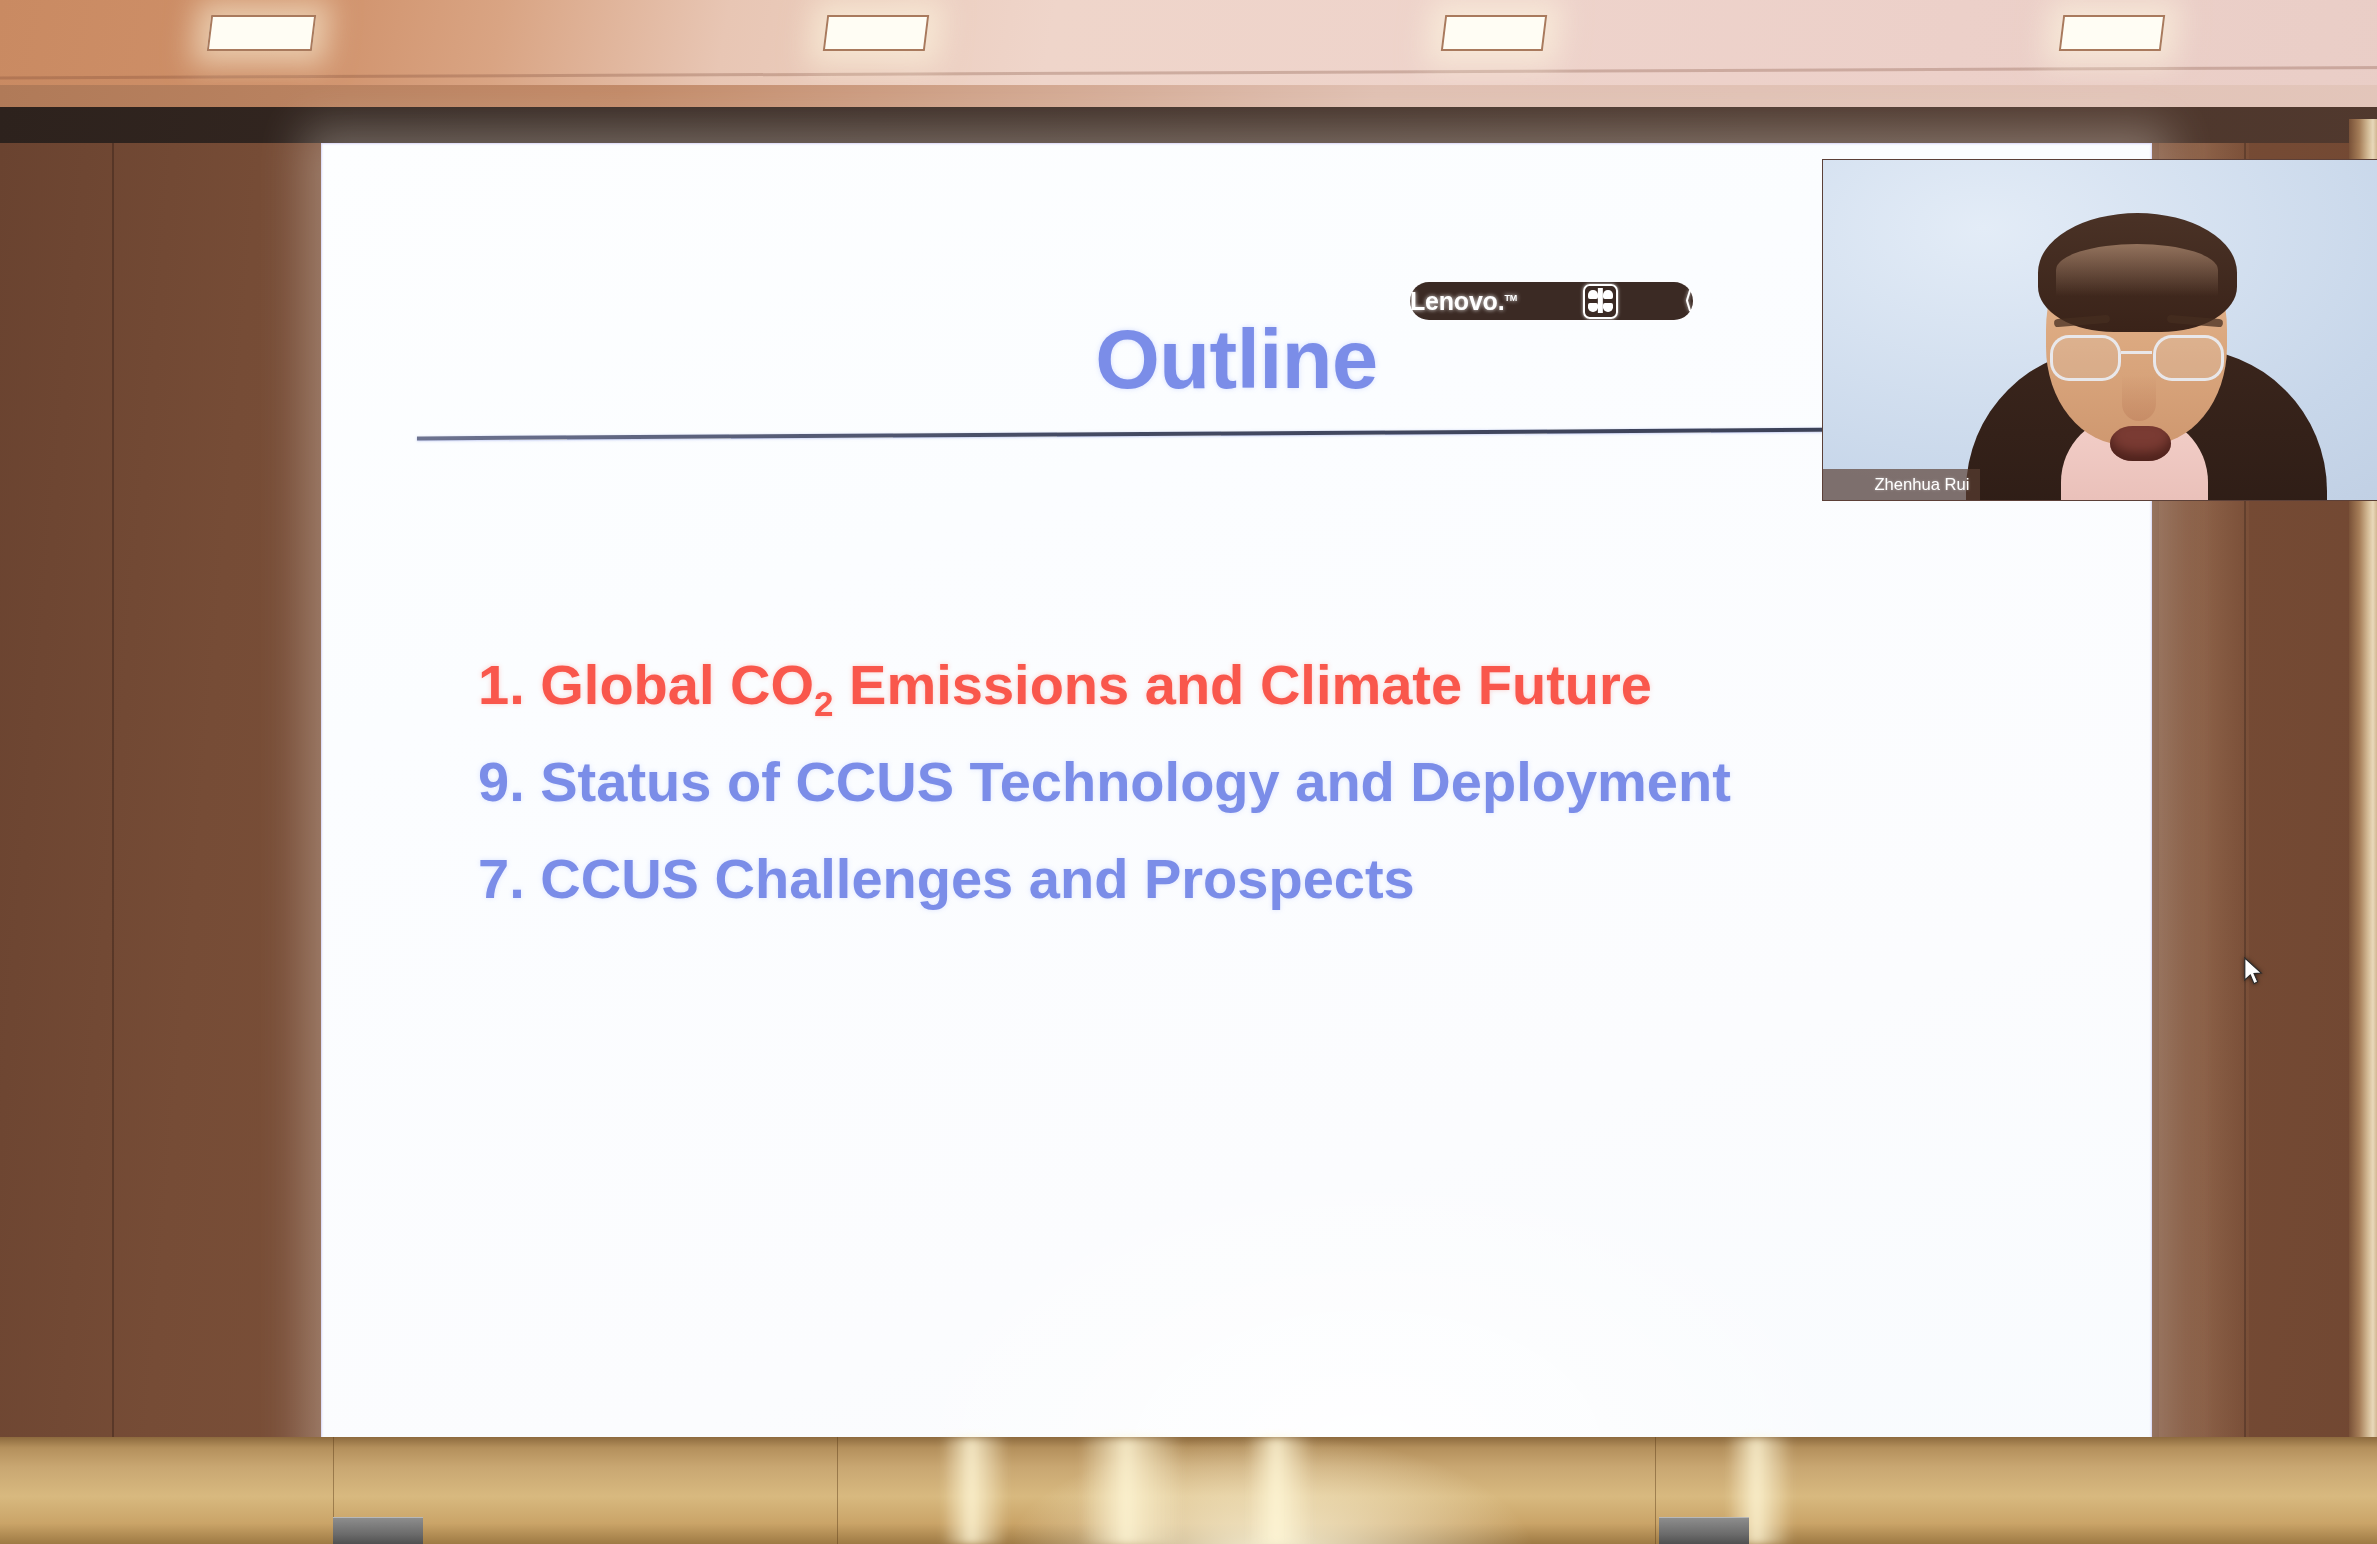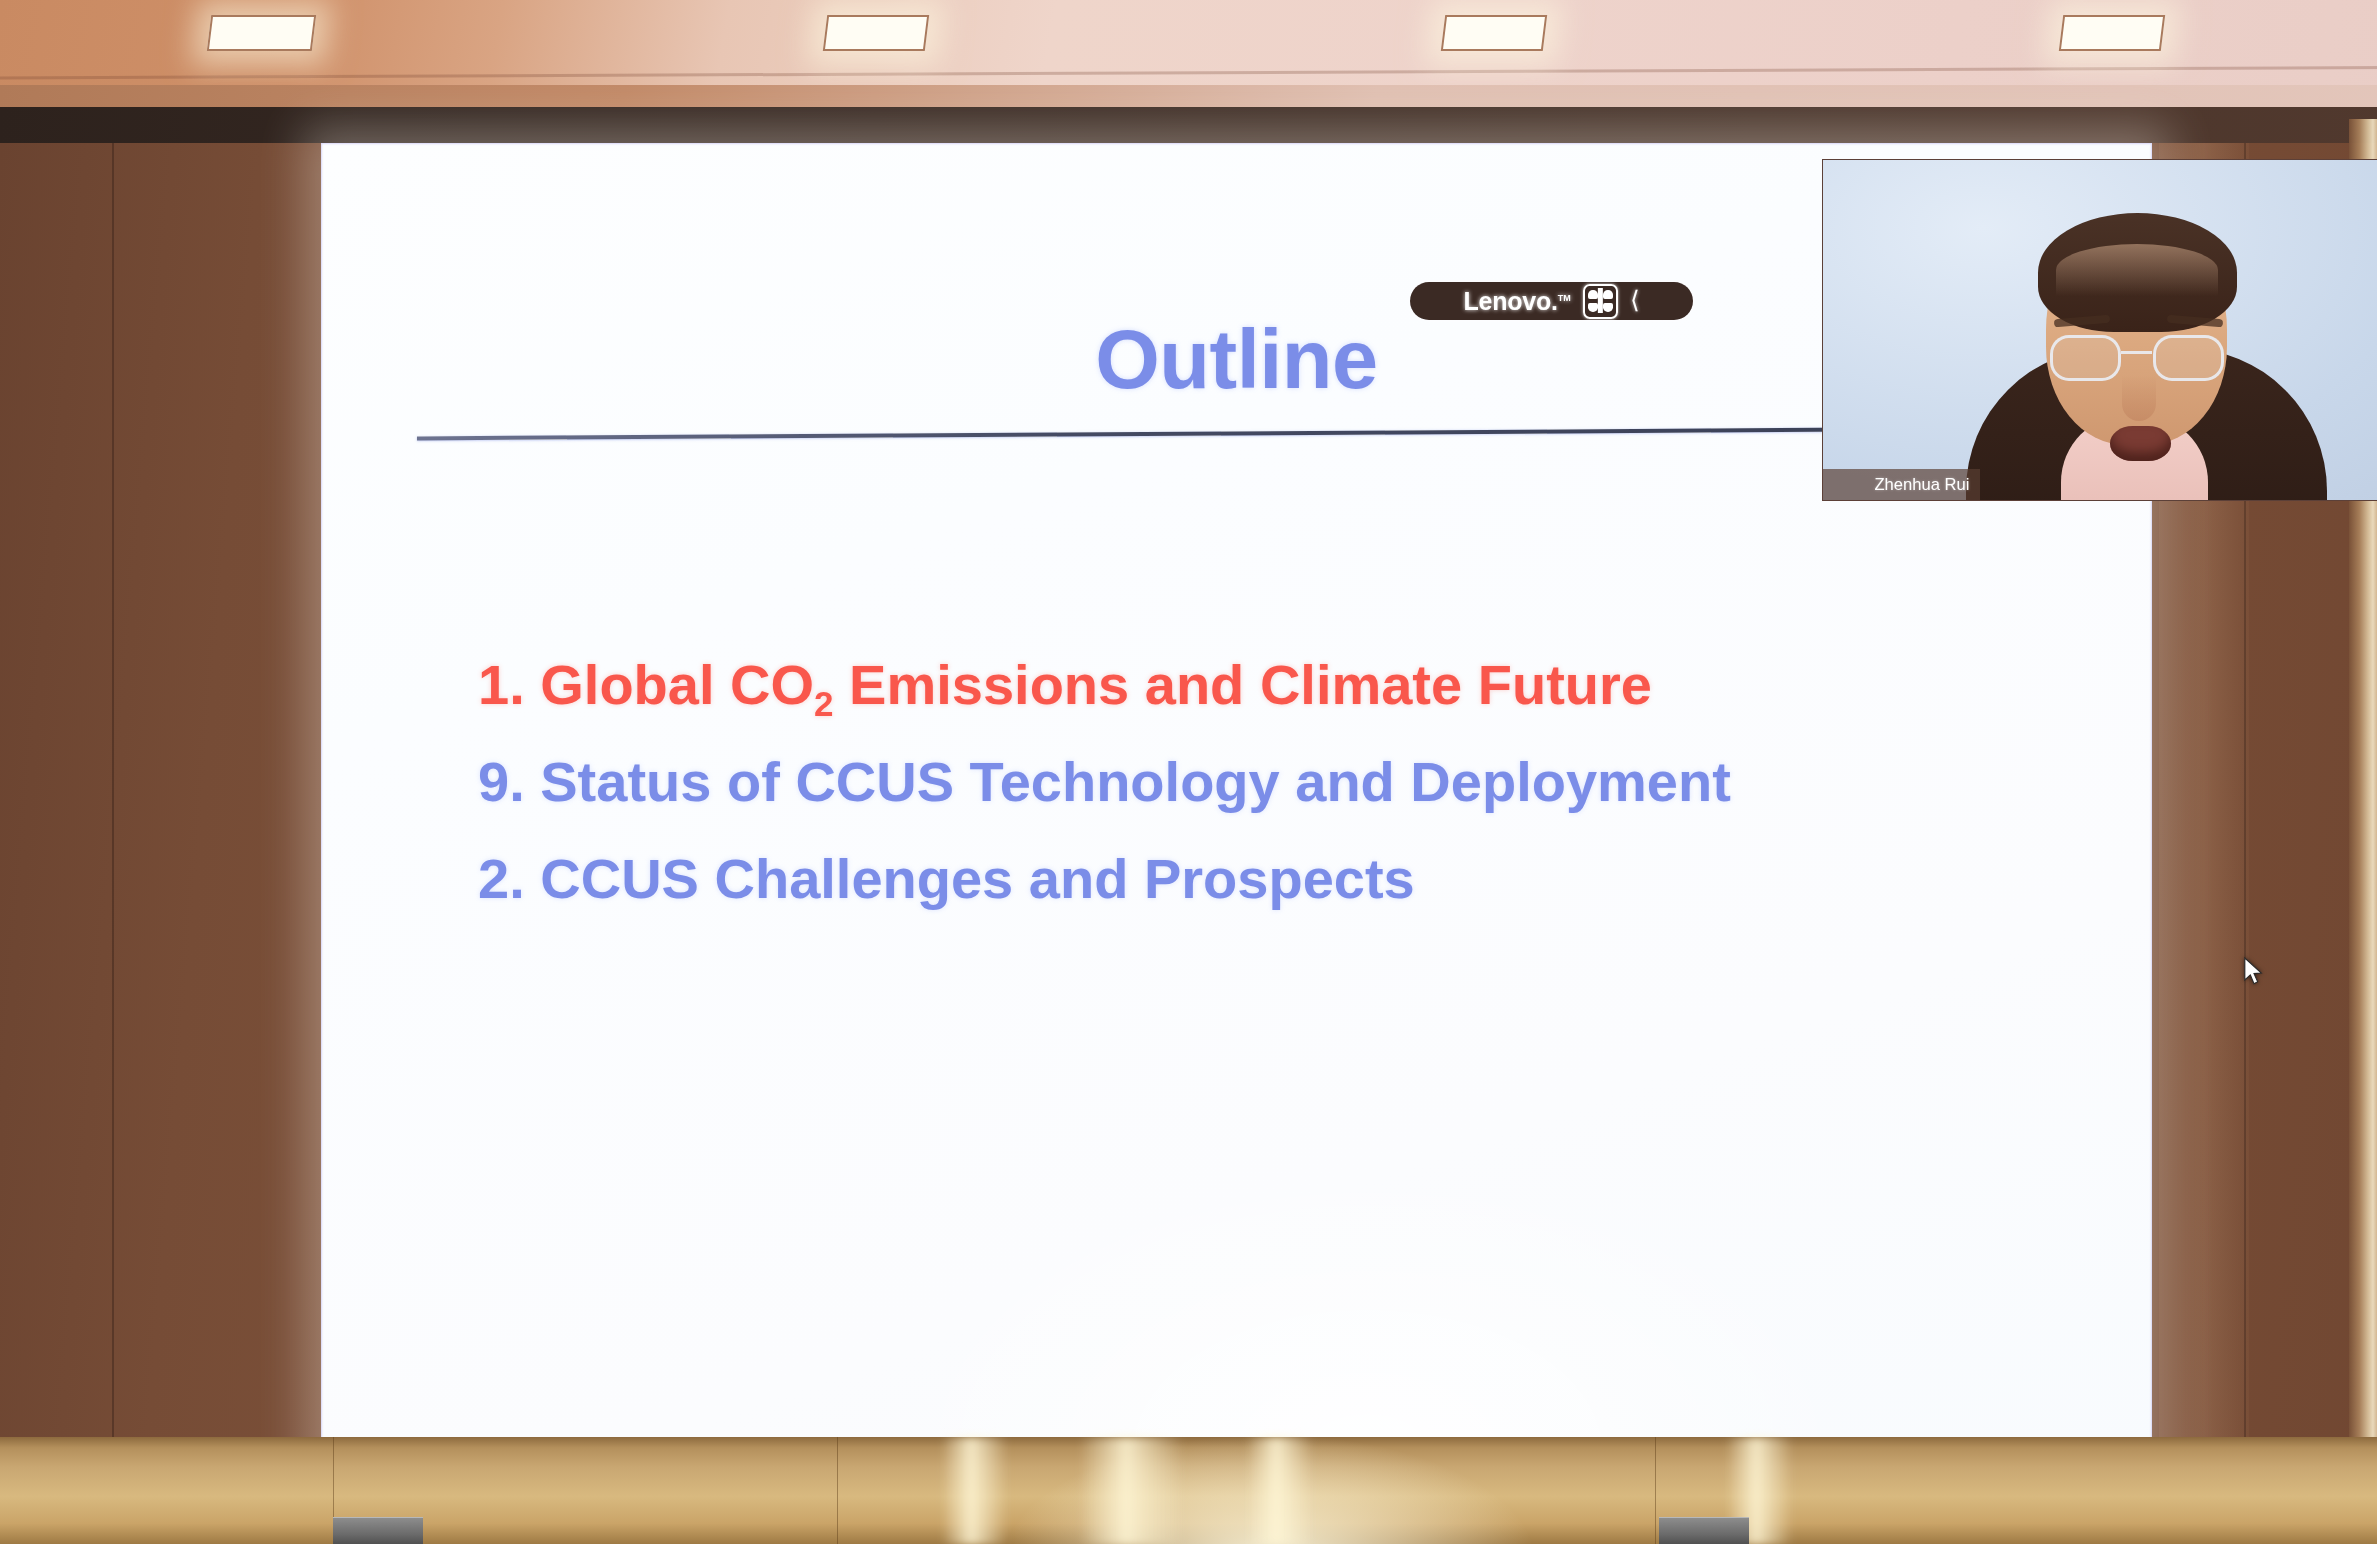--- a/index.html
+++ b/index.html
@@ -126,21 +126,21 @@
     background: radial-gradient(ellipse at 50% 70%, rgba(255,255,255,.95), rgba(255,255,255,0) 70%);
     pointer-events: none;
   }
 
   
   .lenovo-pill {
     position: absolute; left: 1089px; top: 139px;
     width: 283px; height: 38px;
     background: #3b2a24;
     border-radius: 22px;
-    display: flex; align-items: center; justify-content: center; gap: 12.4px;
+    display: flex; align-items: center; justify-content: space-between; gap: 12.4px;
     box-shadow: 0 0 8.6px 2.9px rgba(255,255,255,0.35);
   }
   .lenovo-word {
     color: #ffffff; font-size: 25px; font-weight: 700;
     letter-spacing: -0.2px; text-shadow: 0 0 4.3px rgba(255,255,255,.9);
   }
   .lenovo-word sup { font-size: 9px; vertical-align: super; }
   .lenovo-box {
     width: 35px; height: 35px; border: 2.4px solid #ffffff; border-radius: 6.7px;
     position: relative; flex: none;
@@ -329,21 +329,21 @@
 
     <div class="slide-title">Outline</div>
     <div class="title-rule"></div>
 
     <div class="outline-list">
       <div class="outline-item hot">
         <span>1.</span>
         <span>Global CO</span><sub>2</sub><span> Emissions and Climate Future</span>
       </div>
       <div class="outline-item">9. Status of CCUS Technology and Deployment</div>
-      <div class="outline-item">2. CCUS Challenges and Prospects</div>
+      <div class="outline-item">7. CCUS Challenges and Prospects</div>
     </div>
 
   </div>
 
   <div id="video-panel">
     <div class="vp-bg-glow"></div>
     <div class="person">
       <div class="torso"></div>
       <div class="shirt"></div>
       <div class="neck"></div>

